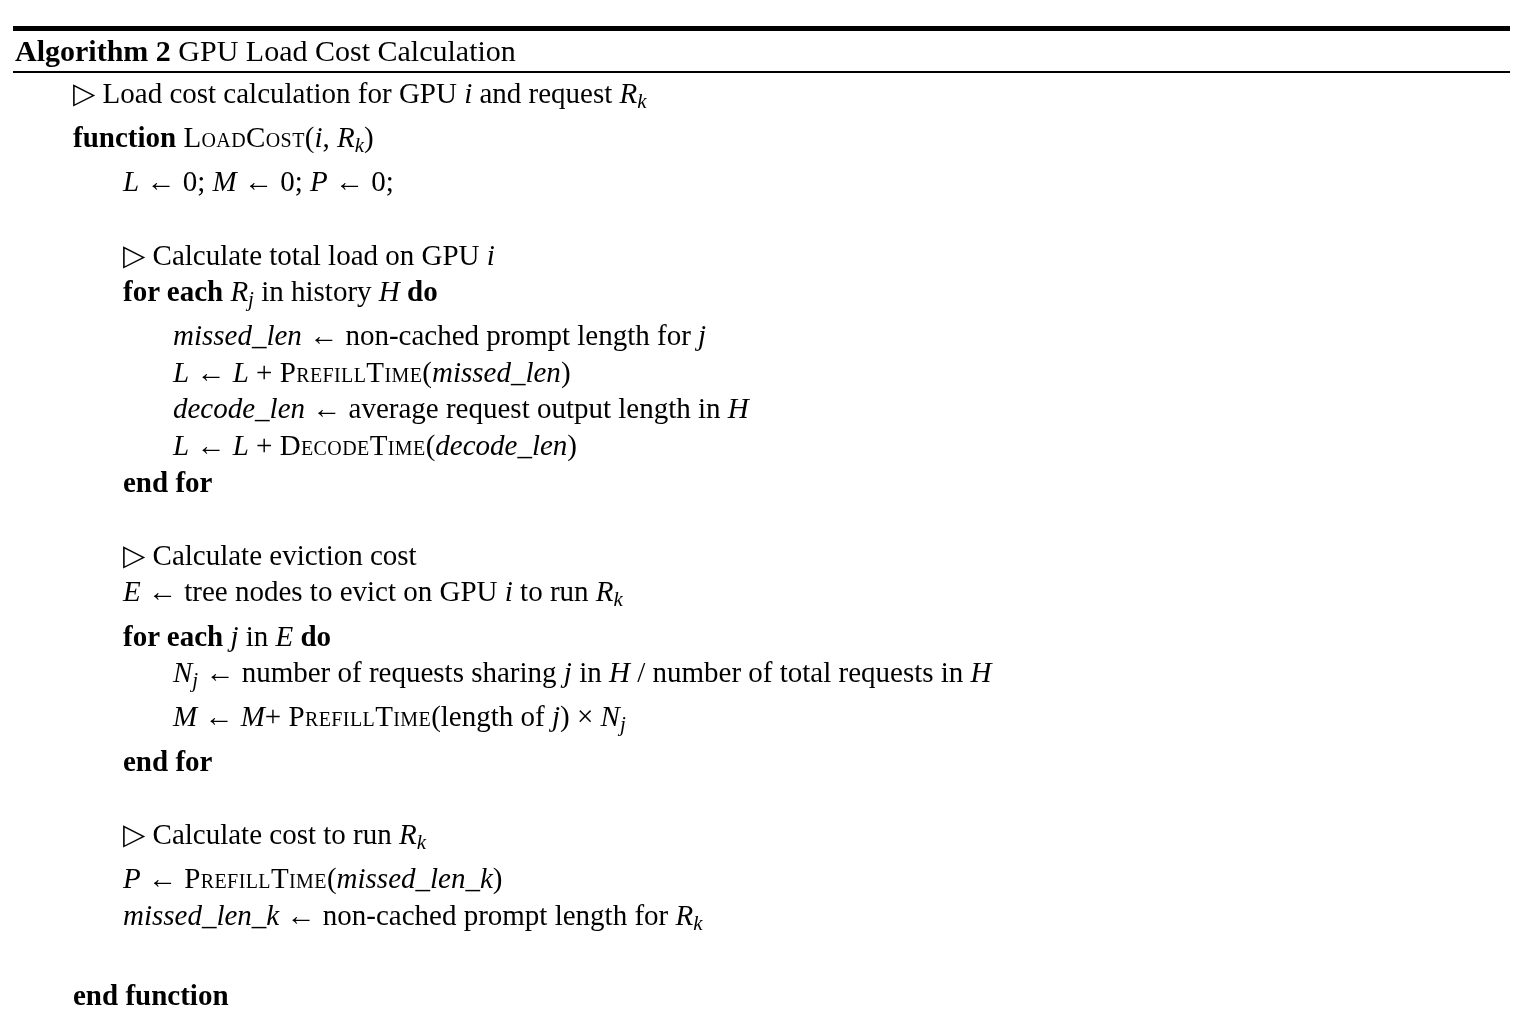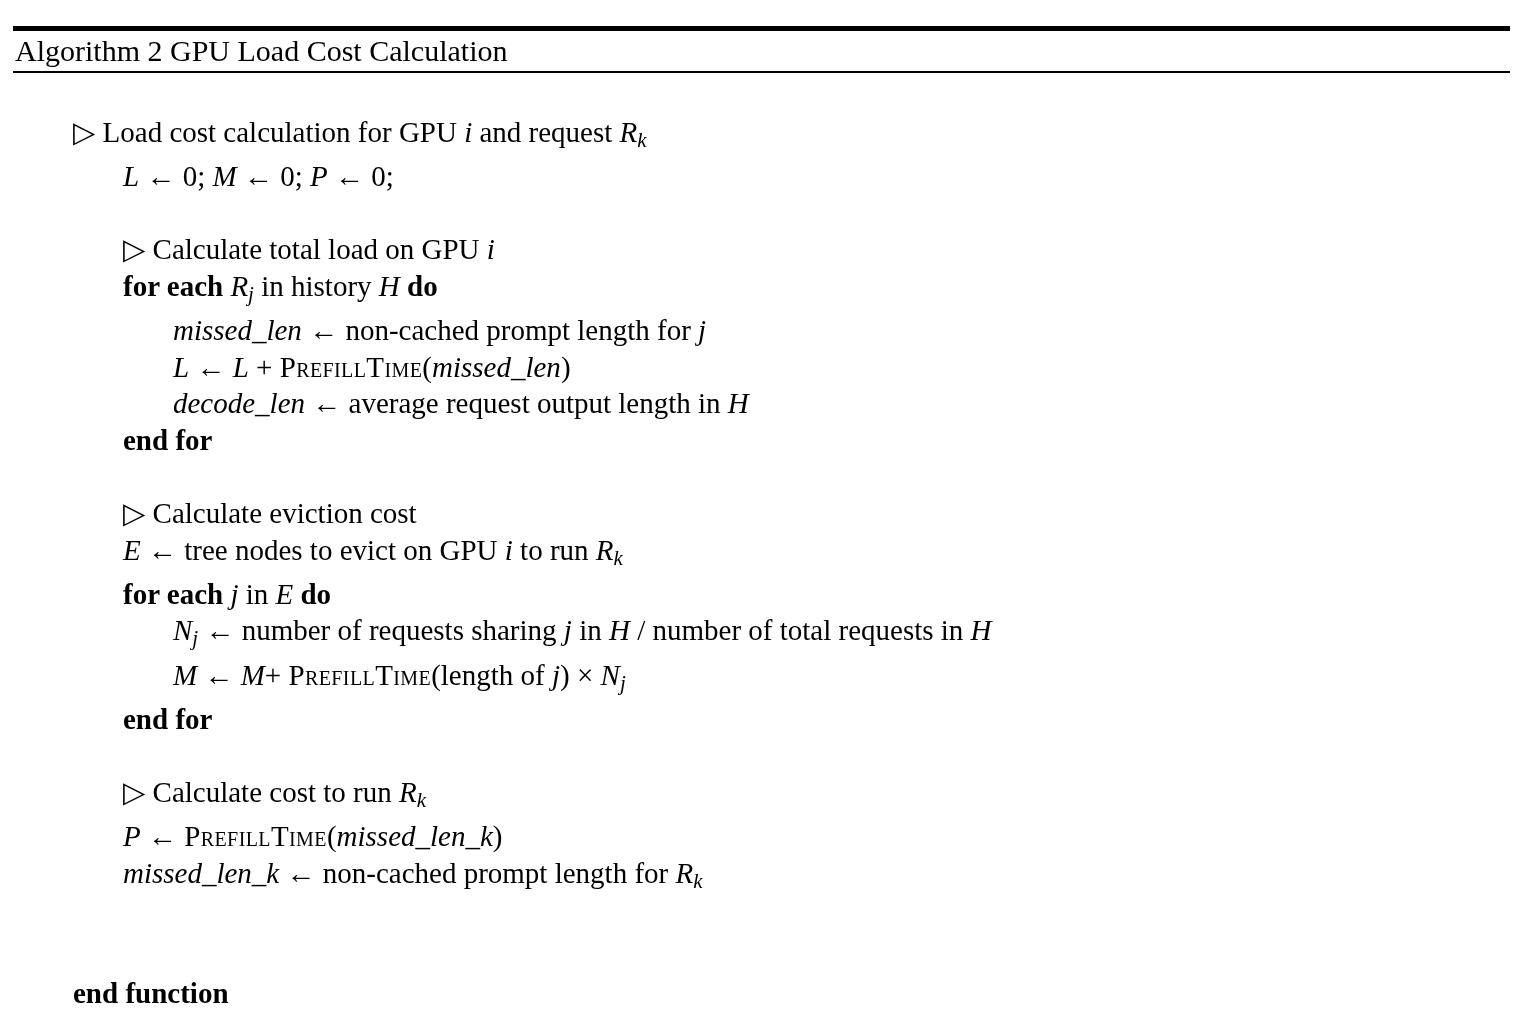--- a/index.html
+++ b/index.html
@@ -26,29 +26,29 @@
     background: #000000;
   }
   .rule-thick { height: 5px; }
   .rule-thin  { height: 2px; }
   .algo-header {
     font-size: 30px;
     line-height: 40px;
     padding-left: 2px;
     white-space: pre;
   }
-  .algo-label { font-weight: normal; text-align: center; }
+  .algo-label { font-weight: bold; text-align: center; }
   .algo-body {
     font-size: 29px;
     line-height: 36.6px;
     padding: 2px 0 7px 0;
   }
   .line { white-space: pre; }
   .indent-0 { padding-left: 0; }
-  .indent-1 { padding-left: 60px; margin-top: 39px; }
+  .indent-1 { padding-left: 60px; }
   .indent-2 { padding-left: 110px; }
   .indent-3 { padding-left: 160px; }
   .seg-r { font-style: normal; }
   .seg-b { font-weight: bold; }
   .seg-i { font-style: italic; }
   .seg-sc { font-variant: small-caps; letter-spacing: 0.4px; }
   .seg-sub {
     font-style: italic;
     font-size: 0.72em;
     vertical-align: -0.22em;
@@ -56,27 +56,29 @@
 </style>
 </head>
 <body>
 
 <div class="algo">
   <div class="rule rule-thick"></div>
   <div class="algo-header"><span class="algo-label">Algorithm 2</span><span> GPU Load Cost Calculation</span></div>
   <div class="rule rule-thin"></div>
   <div class="algo-body">
       <div class="line indent-1"><span class="seg-r">▷ Load cost calculation for GPU </span><span class="seg-i">i</span><span class="seg-r"> and request </span><span class="seg-i">R</span><span class="seg-sub">k</span></div>
+      <div class="line indent-1"><span class="seg-b">function </span><span class="seg-sc">LoadCost</span><span class="seg-r">(</span><span class="seg-i">i</span><span class="seg-r">, </span><span class="seg-i">R</span><span class="seg-sub">k</span><span class="seg-r">)</span></div>
       <div class="line indent-2"><span class="seg-i">L</span><span class="seg-r"> ← 0; </span><span class="seg-i">M</span><span class="seg-r"> ← 0; </span><span class="seg-i">P</span><span class="seg-r"> ← 0;</span></div>
       <div class="line indent-0">&nbsp;</div>
       <div class="line indent-2"><span class="seg-r">▷ Calculate total load on GPU </span><span class="seg-i">i</span></div>
       <div class="line indent-2"><span class="seg-b">for each </span><span class="seg-i">R</span><span class="seg-sub">j</span><span class="seg-r"> in history </span><span class="seg-i">H</span><span class="seg-r"> </span><span class="seg-b">do</span></div>
       <div class="line indent-3"><span class="seg-i">missed_len</span><span class="seg-r"> ← non-cached prompt length for </span><span class="seg-i">j</span></div>
       <div class="line indent-3"><span class="seg-i">L</span><span class="seg-r"> ← </span><span class="seg-i">L</span><span class="seg-r"> + </span><span class="seg-sc">PrefillTime</span><span class="seg-r">(</span><span class="seg-i">missed_len</span><span class="seg-r">)</span></div>
       <div class="line indent-3"><span class="seg-i">decode_len</span><span class="seg-r"> ← average request output length in </span><span class="seg-i">H</span></div>
+      <div class="line indent-3"><span class="seg-i">L</span><span class="seg-r"> ← </span><span class="seg-i">L</span><span class="seg-r"> + </span><span class="seg-sc">DecodeTime</span><span class="seg-r">(</span><span class="seg-i">decode_len</span><span class="seg-r">)</span></div>
       <div class="line indent-2"><span class="seg-b">end for</span></div>
       <div class="line indent-0">&nbsp;</div>
       <div class="line indent-2"><span class="seg-r">▷ Calculate eviction cost</span></div>
       <div class="line indent-2"><span class="seg-i">E</span><span class="seg-r"> ← tree nodes to evict on GPU </span><span class="seg-i">i</span><span class="seg-r"> to run </span><span class="seg-i">R</span><span class="seg-sub">k</span></div>
       <div class="line indent-2"><span class="seg-b">for each </span><span class="seg-i">j</span><span class="seg-r"> in </span><span class="seg-i">E</span><span class="seg-r"> </span><span class="seg-b">do</span></div>
       <div class="line indent-3"><span class="seg-i">N</span><span class="seg-sub">j</span><span class="seg-r"> ← number of requests sharing </span><span class="seg-i">j</span><span class="seg-r"> in </span><span class="seg-i">H</span><span class="seg-r"> / number of total requests in </span><span class="seg-i">H</span></div>
       <div class="line indent-3"><span class="seg-i">M</span><span class="seg-r"> ← </span><span class="seg-i">M</span><span class="seg-r">+ </span><span class="seg-sc">PrefillTime</span><span class="seg-r">(length of </span><span class="seg-i">j</span><span class="seg-r">) × </span><span class="seg-i">N</span><span class="seg-sub">j</span></div>
       <div class="line indent-2"><span class="seg-b">end for</span></div>
       <div class="line indent-0">&nbsp;</div>
       <div class="line indent-2"><span class="seg-r">▷ Calculate cost to run </span><span class="seg-i">R</span><span class="seg-sub">k</span></div>

